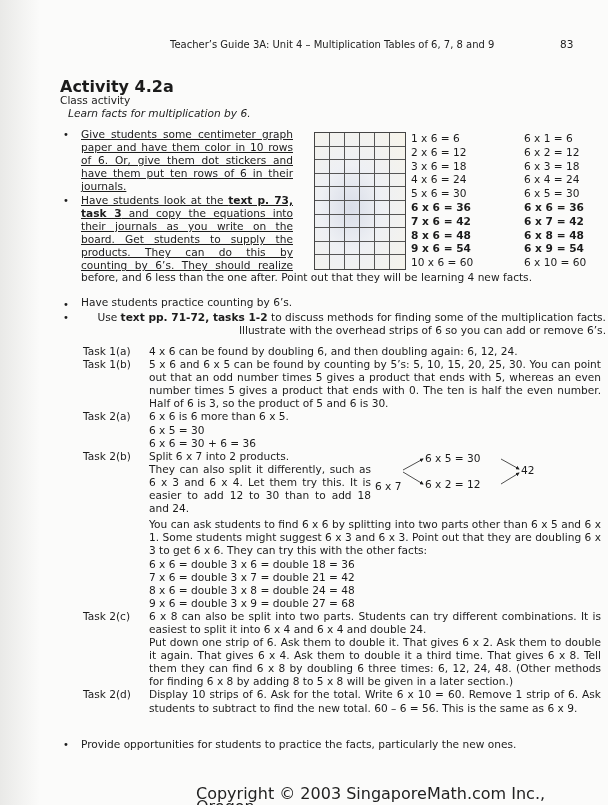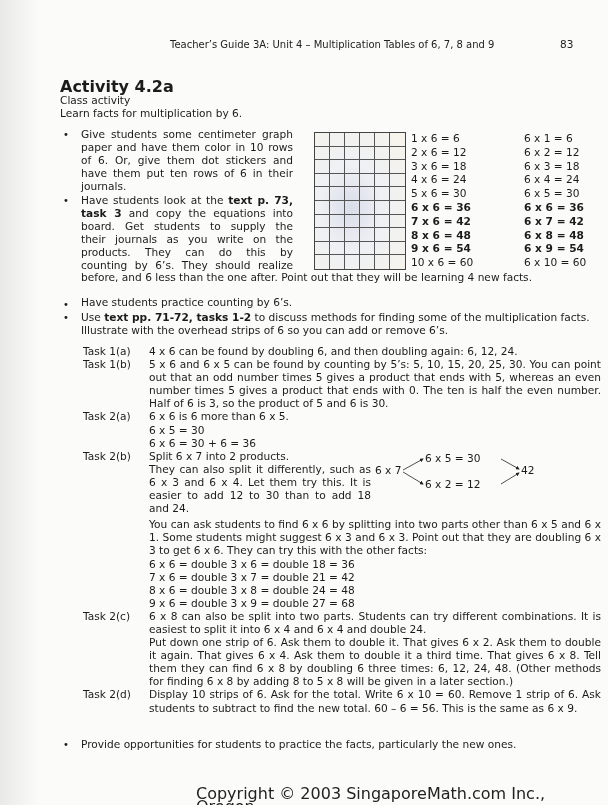--- a/index.html
+++ b/index.html
@@ -16,30 +16,30 @@
     position: absolute; left: 0; top: 0; width: 40px; height: 805px;
     background: linear-gradient(to right, #e9e9e7, #fbfbfa);
   }
   .abs { position: absolute; }
   .header {
     left: 170px; top: 38px; font-size: 10px; color: #222;
   }
   .page-num { left: 560px; top: 38px; font-size: 10.5px; color: #222; }
   .act-title { left: 60px; top: 80px; font-weight: bold; font-size: 16px; }
   .act-sub { left: 60px; top: 94px; }
-  .act-goal { left: 60px; top: 107px; }
+  .act-goal { left: 68px; top: 107px; font-style: italic; }
   .bullet { position: absolute; left: 63px; font-size: 10px; }
   .b1 {
-    left: 81px; top: 128px; width: 212px; text-align: justify;
+    left: 81px; top: 128px; width: 212px; text-align: justify; text-decoration: underline;
   }
   .b1 p { margin: 0; text-align: justify; text-align-last: justify; }
   .b1 p.last { text-align-last: left; }
   .b2tail { left: 81px; top: 271px; width: 520px; }
   .b3 { left: 81px; top: 296px; text-align: right; }
-  .b4 { left: 81px; top: 311px; width: 525px; }
+  .b4 { left: 81px; top: 311px; width: 525px; text-align: right; }
   .grid {
     left: 314px; top: 132px; width: 92px; height: 138px;
     display: grid; grid-template-columns: repeat(6, 1fr); grid-template-rows: repeat(10, 1fr);
     border: 1px solid #444; box-sizing: border-box;
     background: radial-gradient(ellipse at 40% 55%, #d9dde8 0%, #eef0f4 40%, #f7f4ea 100%);
   }
   .grid div { border-right: 1px solid #555; border-bottom: 1px solid #555; }
   .grid div:nth-child(6n) { border-right: none; }
   .grid div:nth-last-child(-n+6) { border-bottom: none; }
   .facts { left: 411px; top: 132px; width: 190px; }
@@ -75,22 +75,22 @@
   <p>Give students some centimeter graph</p>
   <p>paper and have them color in 10 rows</p>
   <p>of 6.  Or, give them dot stickers and</p>
   <p>have them put ten rows of 6 in their</p>
   <p class="last">journals.</p>
 </div>
 <span class="bullet" style="top:194px">•</span>
 <div class="abs b1" style="top:194px">
   <p><span>Have students look at the </span><b>text p. 73,</b></p>
   <p><b>task 3</b><span> and copy the equations into</span></p>
+  <p>their journals as you write on the</p>
   <p>board.  Get students to supply the</p>
-  <p>their journals as you write on the</p>
   <p>products.  They can do this by</p>
   <p>counting by 6’s.  They should realize</p>
 </div>
 
 <div class="abs grid" id="grid">
     <div></div>
     <div></div>
     <div></div>
     <div></div>
     <div></div>
@@ -232,21 +232,21 @@
             <defs>
               <marker id="ah" markerWidth="5" markerHeight="5" refX="4" refY="2.5" orient="auto">
                 <path d="M0,0 L5,2.5 L0,5 z" fill="#222"></path>
               </marker>
             </defs>
             <line x1="32" y1="20" x2="52" y2="9" stroke="#222" stroke-width="0.8" marker-end="url(#ah)"></line>
             <line x1="32" y1="22" x2="52" y2="34" stroke="#222" stroke-width="0.8" marker-end="url(#ah)"></line>
             <line x1="130" y1="9" x2="148" y2="19" stroke="#222" stroke-width="0.8" marker-end="url(#ah)"></line>
             <line x1="130" y1="34" x2="148" y2="23" stroke="#222" stroke-width="0.8" marker-end="url(#ah)"></line>
           </svg>
-          <span class="abs" style="left:4px;top:14px">6 x 7</span>
+          <span class="abs" style="left:4px;top:30px">6 x 7</span>
           <span class="abs" style="left:54px;top:2px">6 x 5 = 30</span>
           <span class="abs" style="left:54px;top:28px">6 x 2 = 12</span>
           <span class="abs" style="left:150px;top:14px">42</span>
         </div>
       </div>
       <p class="just" style="margin-top:3px">You can ask students to find 6 x 6 by splitting into two parts other than 6 x 5 and 6 x 1.  Some students might suggest 6 x 3 and 6 x 3.  Point out that they are doubling 6 x 3 to get 6 x 6.  They can try this with the other facts:</p>
       <p>6 x 6 = double 3 x 6 = double 18 = 36</p>
       <p>7 x 6 = double 3 x 7 = double 21 = 42</p>
       <p>8 x 6 = double 3 x 8 = double 24 = 48</p>
       <p>9 x 6 = double 3 x 9 = double 27 = 68</p>

